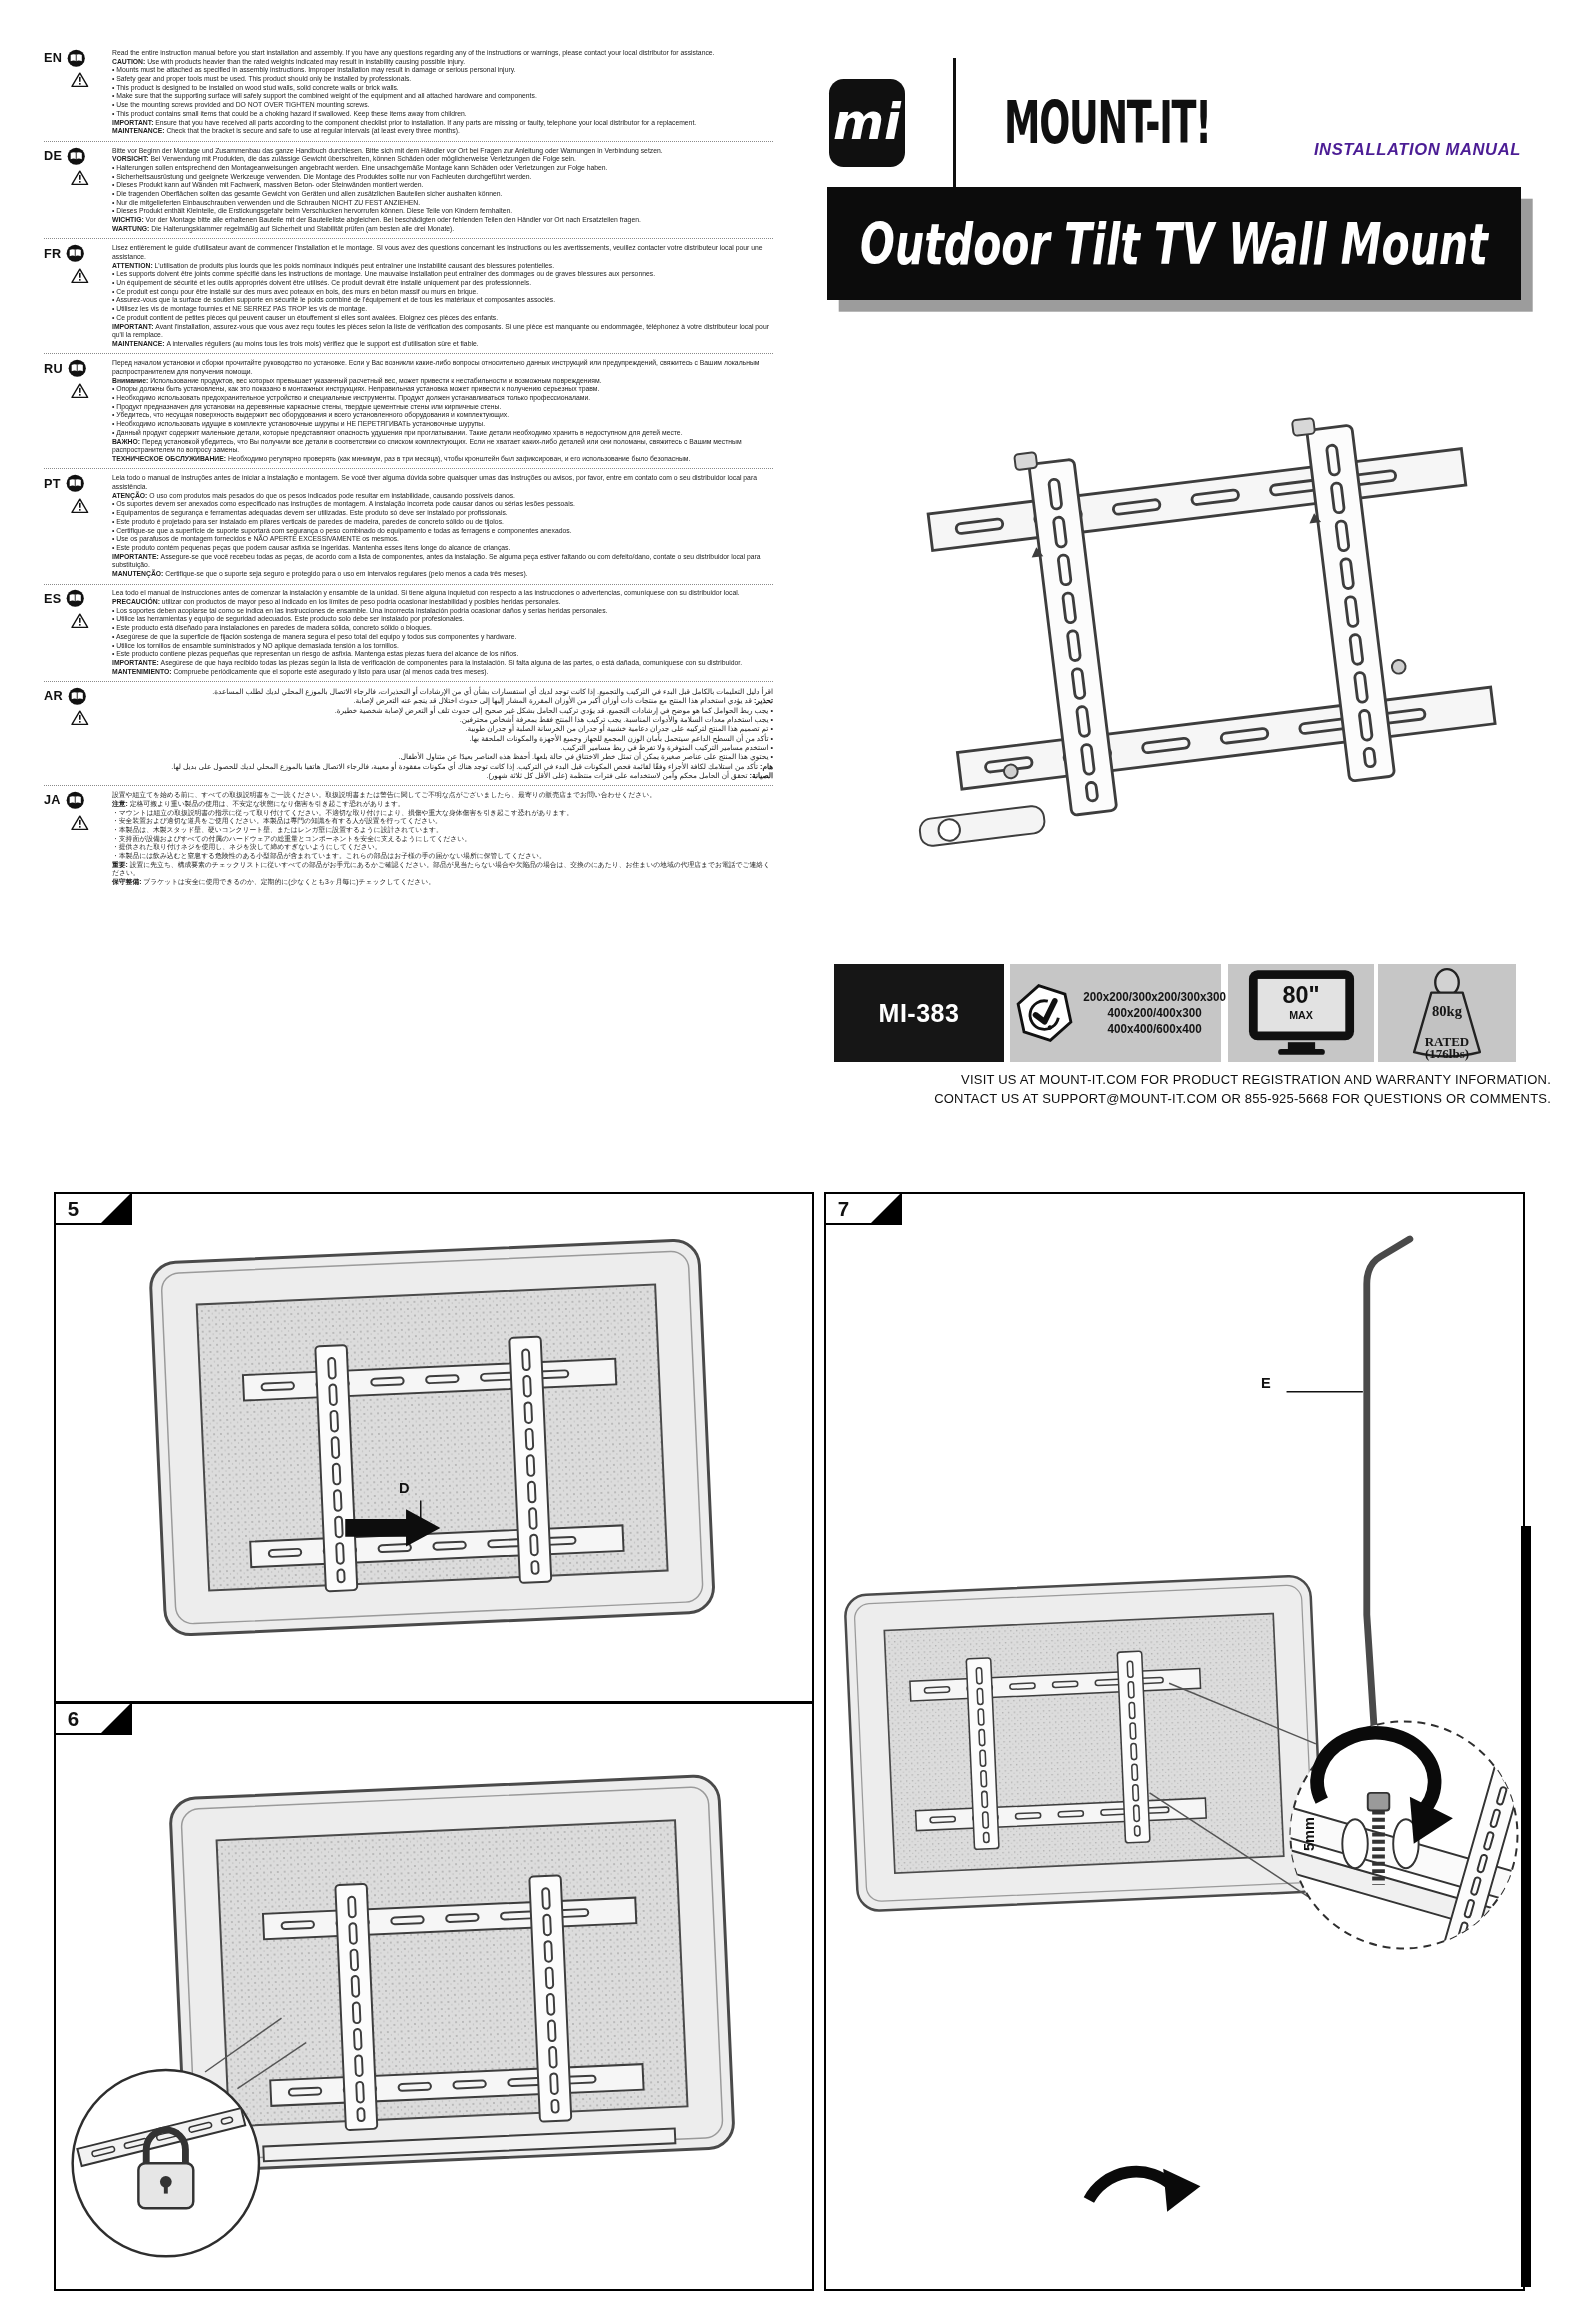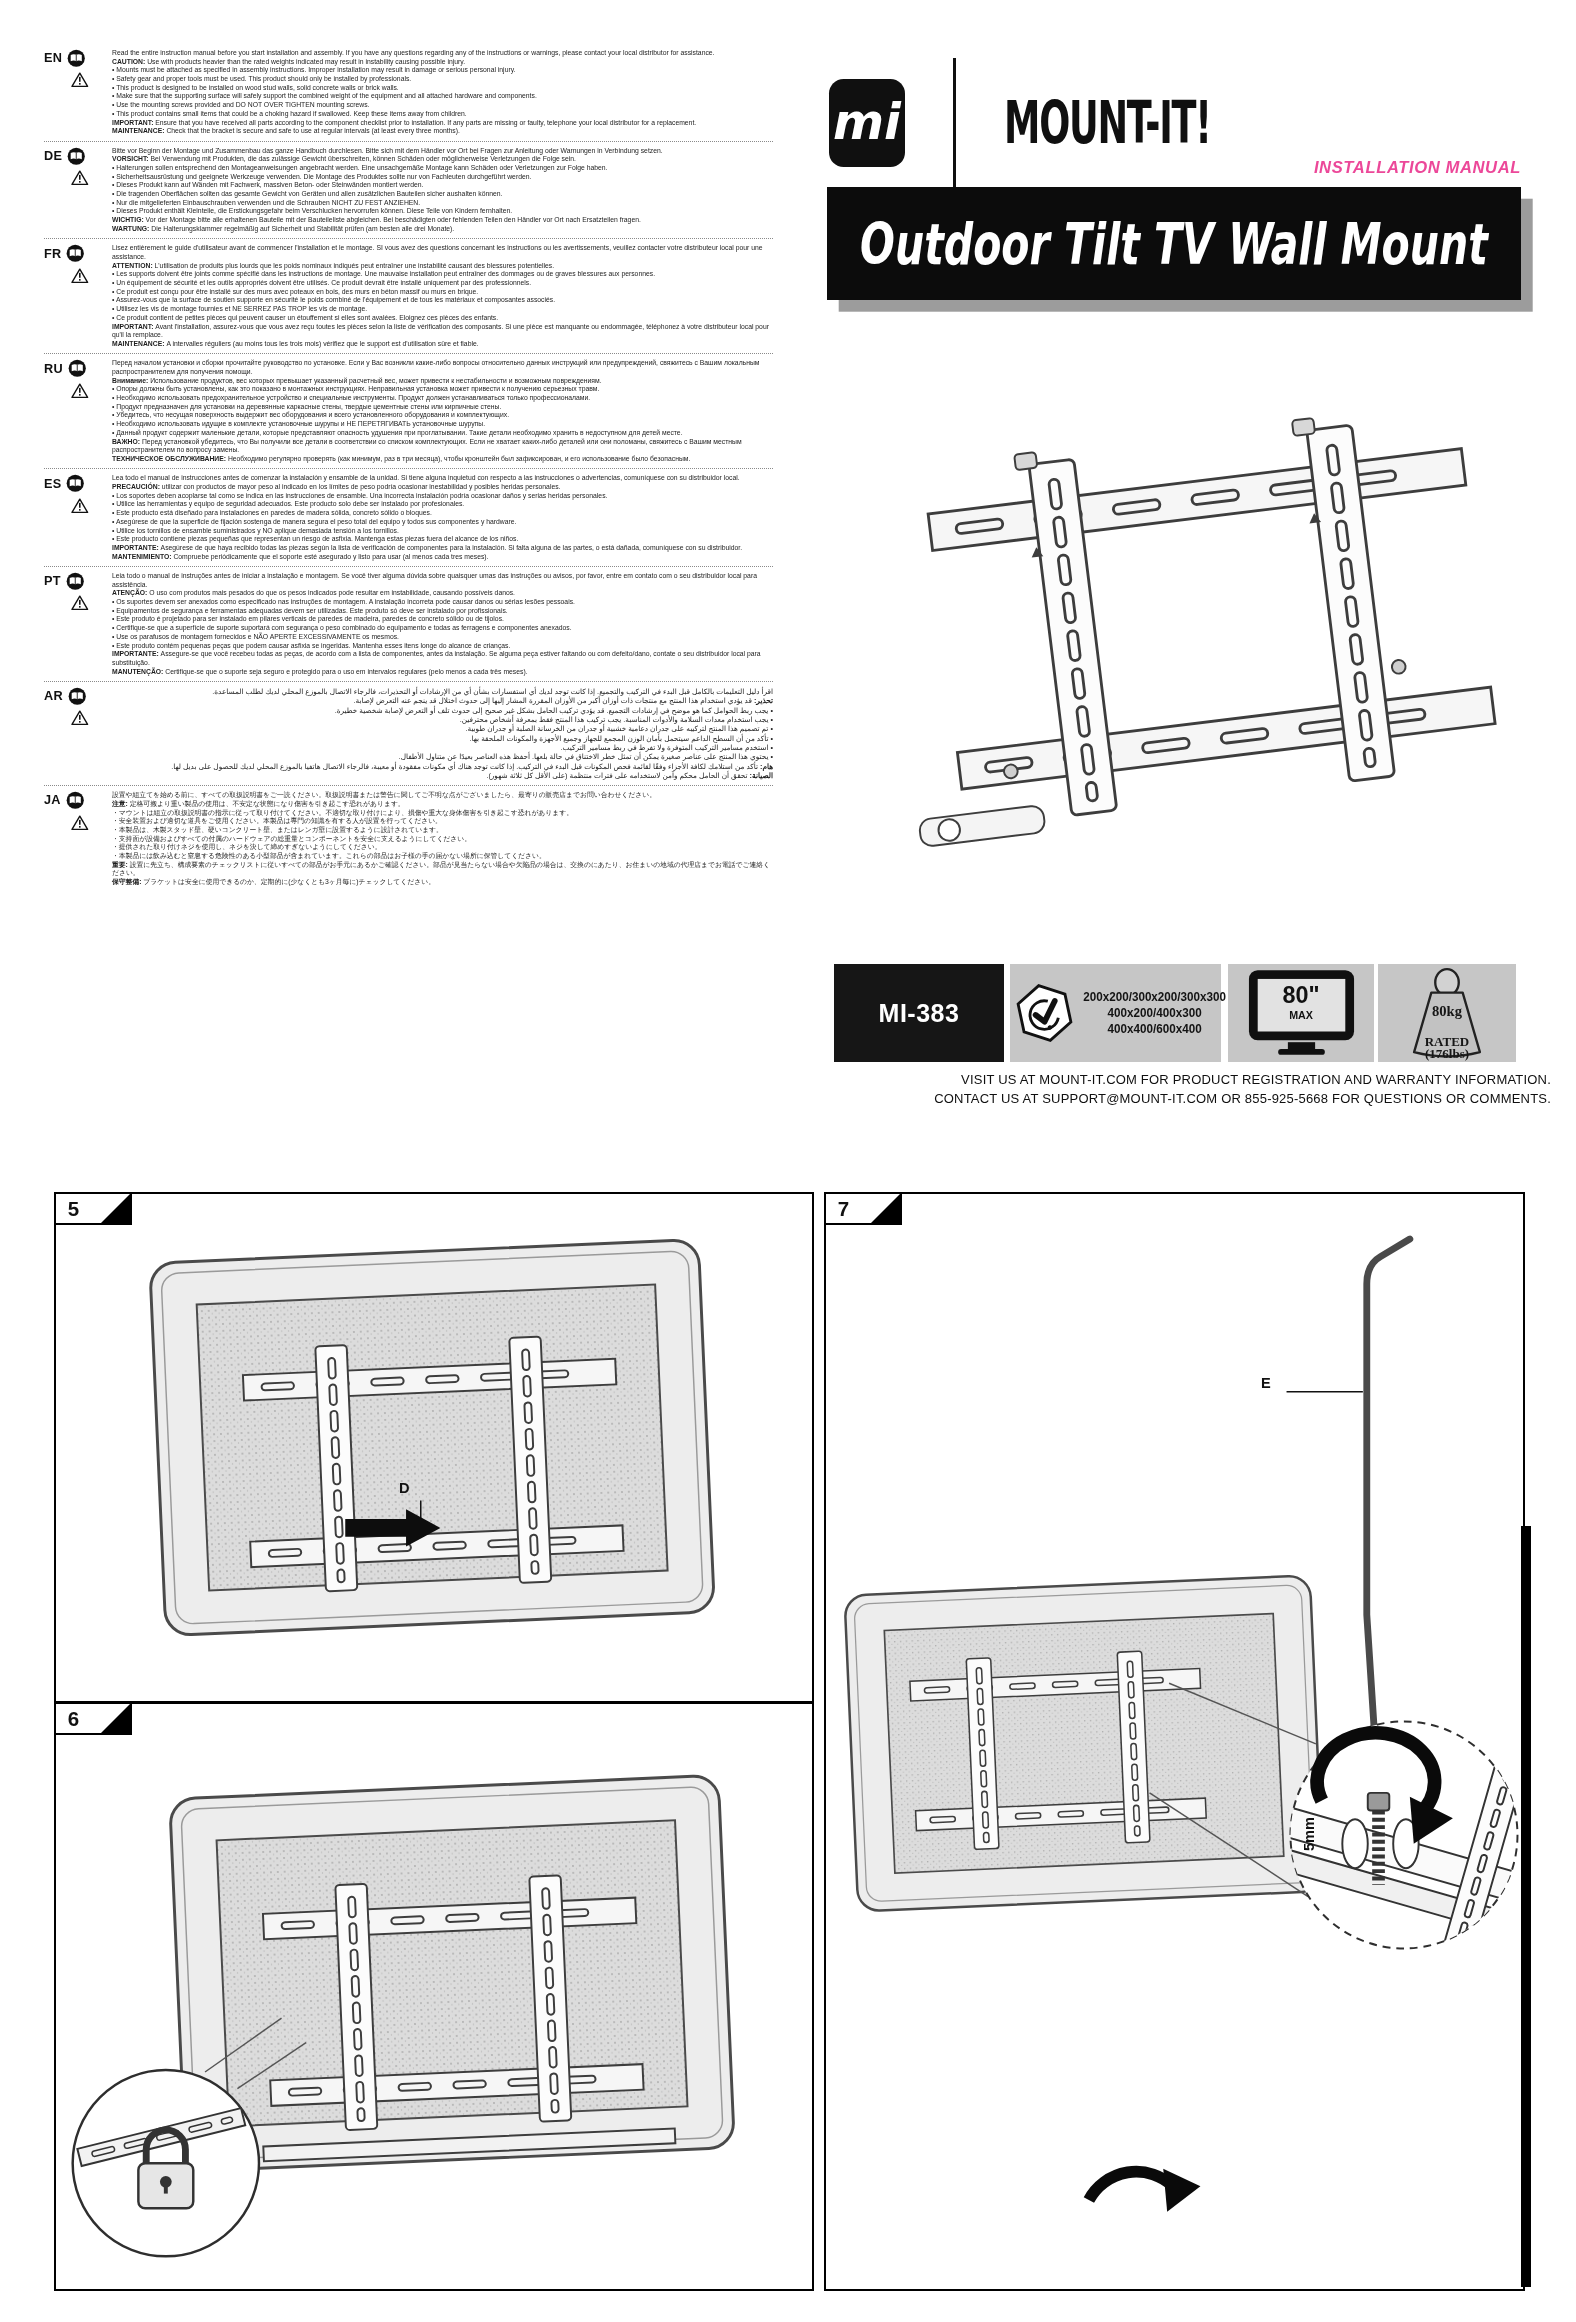--- a/index.html
+++ b/index.html
@@ -19,22 +19,22 @@
   .lang-text b{font-weight:bold;}
   .lang-text.rtl{direction:rtl;text-align:right;font-size:7.3px;}
   
   .logo-row{position:absolute;left:829px;top:57px;height:131px;display:flex;align-items:center;gap:32px;}
   .logo-mark{width:76px;height:88px;background:#101010;border-radius:14.6px;color:#fff;
              display:flex;align-items:center;justify-content:center;
              font:bold italic 49px "DejaVu Sans",sans-serif;}
   .logo-bar{width:3.4px;height:129px;background:#101010;margin:0 15.6px;}
   .logo-brand{font:900 59px "DejaVu Sans",sans-serif;letter-spacing:-2px;color:#101010;
               transform:scaleX(.62);transform-origin:left center;white-space:nowrap;}
-  .manual-label{position:absolute;right:55px;top:158px;font:bold italic 16.6px "Liberation Sans",sans-serif;
-                color:#ec4899;letter-spacing:0.6px;}
+  .manual-label{position:absolute;right:55px;top:140px;font:bold italic 16.6px "Liberation Sans",sans-serif;
+                color:#4c1d95;letter-spacing:0.6px;}
   .banner{position:absolute;left:827px;top:187px;width:694px;height:113px;background:#0c0c0c;
           box-shadow:11.7px 11.7px 0 #9c9c9c;display:flex;align-items:center;justify-content:center;}
   .banner-title{font:bold italic 57px "DejaVu Sans",sans-serif;color:#fff;white-space:nowrap;
                 transform:scaleX(.72);}
   
   .hero{position:absolute;left:848px;top:330px;width:673px;height:624px;}
   
   .badge{position:absolute;top:964px;height:98px;}
   .badge-model{left:834px;width:170px;background:#161616;display:flex;align-items:center;justify-content:center;}
   .badge-model div{color:#fff;font-weight:bold;font-size:25px;letter-spacing:0.5px;}
@@ -244,20 +244,54 @@
           <div class="ln">• Необходимо использовать идущие в комплекте установочные шурупы и НЕ ПЕРЕТЯГИВАТЬ установочные шурупы.</div>
           <div class="ln">• Данный продукт содержит маленькие детали, которые представляют опасность удушения при проглатывании. Такие детали необходимо хранить в недоступном для детей месте.</div>
           <div class="ln"><b>ВАЖНО: </b>Перед установкой убедитесь, что Вы получили все детали в соответствии со списком комплектующих. Если не хватает каких-либо деталей или они поломаны, свяжитесь с Вашим местным распространителем по вопросу замены.</div>
           <div class="ln"><b>ТЕХНИЧЕСКОЕ ОБСЛУЖИВАНИЕ: </b>Необходимо регулярно проверять (как минимум, раз в три месяца), чтобы кронштейн был зафиксирован, и его использование было безопасным.</div>
         </div>
     </section>
 
     <section class="lang">
       <div class="gutter">
         <div class="g1">
+          <span class="lang-code">PT</span>
+          <span class="read-ic">
+            <svg width="18.5" height="18.5" viewBox="0 0 19 19">
+              <circle cx="9.5" cy="9.5" r="8.8" fill="#111"></circle>
+              <path d="M3.8 6.2 C5.8 5 8 5 9.5 6 C11 5 13.2 5 15.2 6.2 L15.2 12.6 C13.2 11.6 11 11.6 9.5 12.6 C8 11.6 5.8 11.6 3.8 12.6 Z" fill="#fff"></path>
+              <line x1="9.5" y1="6" x2="9.5" y2="12.6" stroke="#111" stroke-width="0.9"></line>
+            </svg>
+          </span>
+        </div>
+        <span class="warn-ic">
+          <svg width="17.6" height="15.6" viewBox="0 0 18 16">
+            <path d="M9 1.2 L17 14.8 H1 Z" fill="#fff" stroke="#111" stroke-width="1.4" stroke-linejoin="round"></path>
+            <rect x="8.2" y="5" width="1.6" height="5" fill="#111"></rect>
+            <rect x="8.2" y="11.3" width="1.6" height="1.7" fill="#111"></rect>
+          </svg>
+        </span>
+      </div>
+      <div class="lang-text">
+          <div class="ln">Leia todo o manual de instruções antes de iniciar a instalação e montagem. Se você tiver alguma dúvida sobre quaisquer umas das instruções ou avisos, por favor, entre em contato com o seu distribuidor local para assistência.</div>
+          <div class="ln"><b>ATENÇÃO: </b>O uso com produtos mais pesados do que os pesos indicados pode resultar em instabilidade, causando possíveis danos.</div>
+          <div class="ln">• Os suportes devem ser anexados como especificado nas instruções de montagem. A instalação incorreta pode causar danos ou sérias lesões pessoais.</div>
+          <div class="ln">• Equipamentos de segurança e ferramentas adequadas devem ser utilizadas. Este produto só deve ser instalado por profissionais.</div>
+          <div class="ln">• Este produto é projetado para ser instalado em pilares verticais de paredes de madeira, paredes de concreto sólido ou de tijolos.</div>
+          <div class="ln">• Certifique-se que a superfície de suporte suportará com segurança o peso combinado do equipamento e todas as ferragens e componentes anexados.</div>
+          <div class="ln">• Use os parafusos de montagem fornecidos e NÃO APERTE EXCESSIVAMENTE os mesmos.</div>
+          <div class="ln">• Este produto contém pequenas peças que podem causar asfixia se ingeridas. Mantenha esses itens longe do alcance de crianças.</div>
+          <div class="ln"><b>IMPORTANTE: </b>Assegure-se que você recebeu todas as peças, de acordo com a lista de componentes, antes da instalação. Se alguma peça estiver faltando ou com defeito/dano, contate o seu distribuidor local para substituição.</div>
+          <div class="ln"><b>MANUTENÇÃO: </b>Certifique-se que o suporte seja seguro e protegido para o uso em intervalos regulares (pelo menos a cada três meses).</div>
+        </div>
+    </section>
+
+    <section class="lang">
+      <div class="gutter">
+        <div class="g1">
           <span class="lang-code">ES</span>
           <span class="read-ic">
             <svg width="18.5" height="18.5" viewBox="0 0 19 19">
               <circle cx="9.5" cy="9.5" r="8.8" fill="#111"></circle>
               <path d="M3.8 6.2 C5.8 5 8 5 9.5 6 C11 5 13.2 5 15.2 6.2 L15.2 12.6 C13.2 11.6 11 11.6 9.5 12.6 C8 11.6 5.8 11.6 3.8 12.6 Z" fill="#fff"></path>
               <line x1="9.5" y1="6" x2="9.5" y2="12.6" stroke="#111" stroke-width="0.9"></line>
             </svg>
           </span>
         </div>
         <span class="warn-ic">
@@ -272,54 +306,20 @@
           <div class="ln">Lea todo el manual de instrucciones antes de comenzar la instalación y ensamble de la unidad. Si tiene alguna inquietud con respecto a las instrucciones o advertencias, comuníquese con su distribuidor local.</div>
           <div class="ln"><b>PRECAUCIÓN: </b>utilizar con productos de mayor peso al indicado en los límites de peso podría ocasionar inestabilidad y posibles heridas personales.</div>
           <div class="ln">• Los soportes deben acoplarse tal como se indica en las instrucciones de ensamble. Una incorrecta instalación podría ocasionar daños y serias heridas personales.</div>
           <div class="ln">• Utilice las herramientas y equipo de seguridad adecuados. Este producto solo debe ser instalado por profesionales.</div>
           <div class="ln">• Este producto está diseñado para instalaciones en paredes de madera sólida, concreto sólido o bloques.</div>
           <div class="ln">• Asegúrese de que la superficie de fijación sostenga de manera segura el peso total del equipo y todos sus componentes y hardware.</div>
           <div class="ln">• Utilice los tornillos de ensamble suministrados y NO aplique demasiada tensión a los tornillos.</div>
           <div class="ln">• Este producto contiene piezas pequeñas que representan un riesgo de asfixia. Mantenga estas piezas fuera del alcance de los niños.</div>
           <div class="ln"><b>IMPORTANTE: </b>Asegúrese de que haya recibido todas las piezas según la lista de verificación de componentes para la instalación. Si falta alguna de las partes, o está dañada, comuníquese con su distribuidor.</div>
           <div class="ln"><b>MANTENIMIENTO: </b>Compruebe periódicamente que el soporte esté asegurado y listo para usar (al menos cada tres meses).</div>
-        </div>
-    </section>
-
-    <section class="lang">
-      <div class="gutter">
-        <div class="g1">
-          <span class="lang-code">PT</span>
-          <span class="read-ic">
-            <svg width="18.5" height="18.5" viewBox="0 0 19 19">
-              <circle cx="9.5" cy="9.5" r="8.8" fill="#111"></circle>
-              <path d="M3.8 6.2 C5.8 5 8 5 9.5 6 C11 5 13.2 5 15.2 6.2 L15.2 12.6 C13.2 11.6 11 11.6 9.5 12.6 C8 11.6 5.8 11.6 3.8 12.6 Z" fill="#fff"></path>
-              <line x1="9.5" y1="6" x2="9.5" y2="12.6" stroke="#111" stroke-width="0.9"></line>
-            </svg>
-          </span>
-        </div>
-        <span class="warn-ic">
-          <svg width="17.6" height="15.6" viewBox="0 0 18 16">
-            <path d="M9 1.2 L17 14.8 H1 Z" fill="#fff" stroke="#111" stroke-width="1.4" stroke-linejoin="round"></path>
-            <rect x="8.2" y="5" width="1.6" height="5" fill="#111"></rect>
-            <rect x="8.2" y="11.3" width="1.6" height="1.7" fill="#111"></rect>
-          </svg>
-        </span>
-      </div>
-      <div class="lang-text">
-          <div class="ln">Leia todo o manual de instruções antes de iniciar a instalação e montagem. Se você tiver alguma dúvida sobre quaisquer umas das instruções ou avisos, por favor, entre em contato com o seu distribuidor local para assistência.</div>
-          <div class="ln"><b>ATENÇÃO: </b>O uso com produtos mais pesados do que os pesos indicados pode resultar em instabilidade, causando possíveis danos.</div>
-          <div class="ln">• Os suportes devem ser anexados como especificado nas instruções de montagem. A instalação incorreta pode causar danos ou sérias lesões pessoais.</div>
-          <div class="ln">• Equipamentos de segurança e ferramentas adequadas devem ser utilizadas. Este produto só deve ser instalado por profissionais.</div>
-          <div class="ln">• Este produto é projetado para ser instalado em pilares verticais de paredes de madeira, paredes de concreto sólido ou de tijolos.</div>
-          <div class="ln">• Certifique-se que a superfície de suporte suportará com segurança o peso combinado do equipamento e todas as ferragens e componentes anexados.</div>
-          <div class="ln">• Use os parafusos de montagem fornecidos e NÃO APERTE EXCESSIVAMENTE os mesmos.</div>
-          <div class="ln">• Este produto contém pequenas peças que podem causar asfixia se ingeridas. Mantenha esses itens longe do alcance de crianças.</div>
-          <div class="ln"><b>IMPORTANTE: </b>Assegure-se que você recebeu todas as peças, de acordo com a lista de componentes, antes da instalação. Se alguma peça estiver faltando ou com defeito/dano, contate o seu distribuidor local para substituição.</div>
-          <div class="ln"><b>MANUTENÇÃO: </b>Certifique-se que o suporte seja seguro e protegido para o uso em intervalos regulares (pelo menos a cada três meses).</div>
         </div>
     </section>
 
     <section class="lang">
       <div class="gutter">
         <div class="g1">
           <span class="lang-code">AR</span>
           <span class="read-ic">
             <svg width="18.5" height="18.5" viewBox="0 0 19 19">
               <circle cx="9.5" cy="9.5" r="8.8" fill="#111"></circle>

